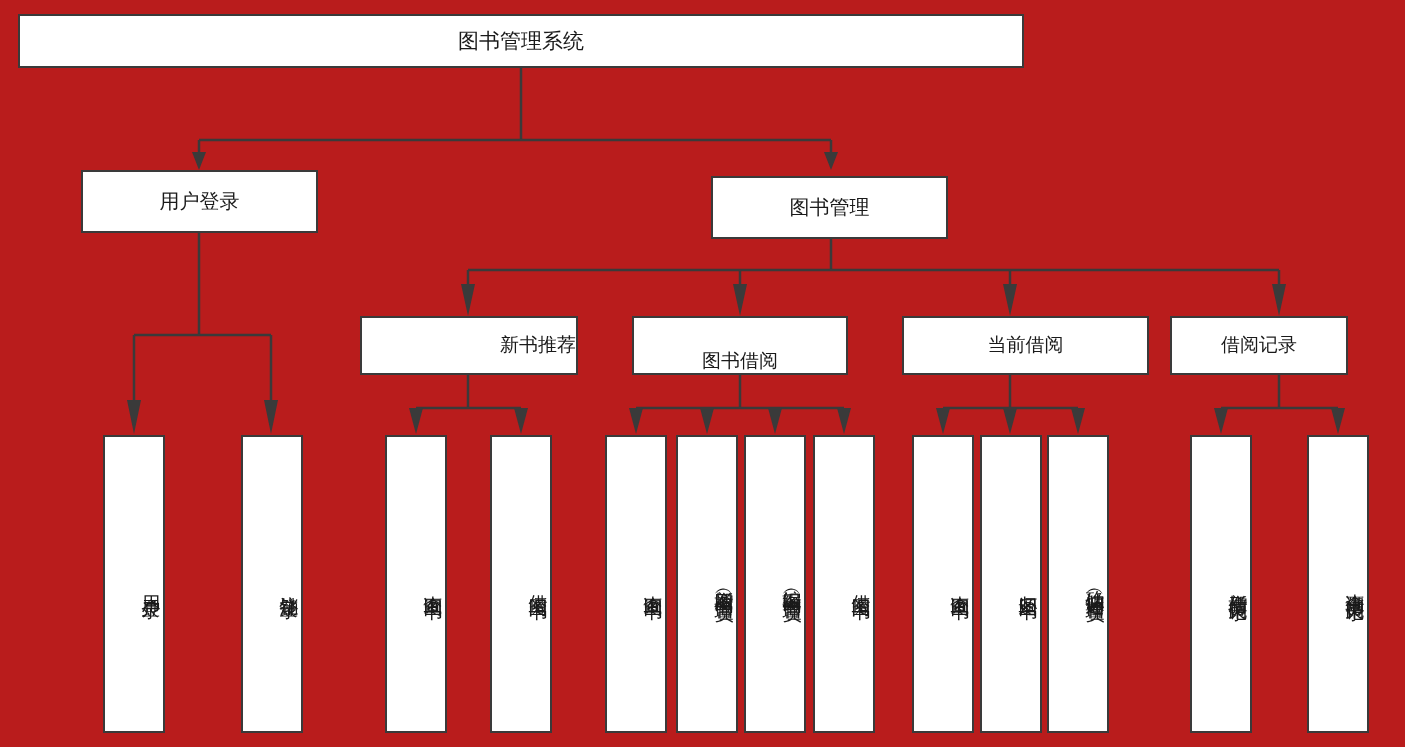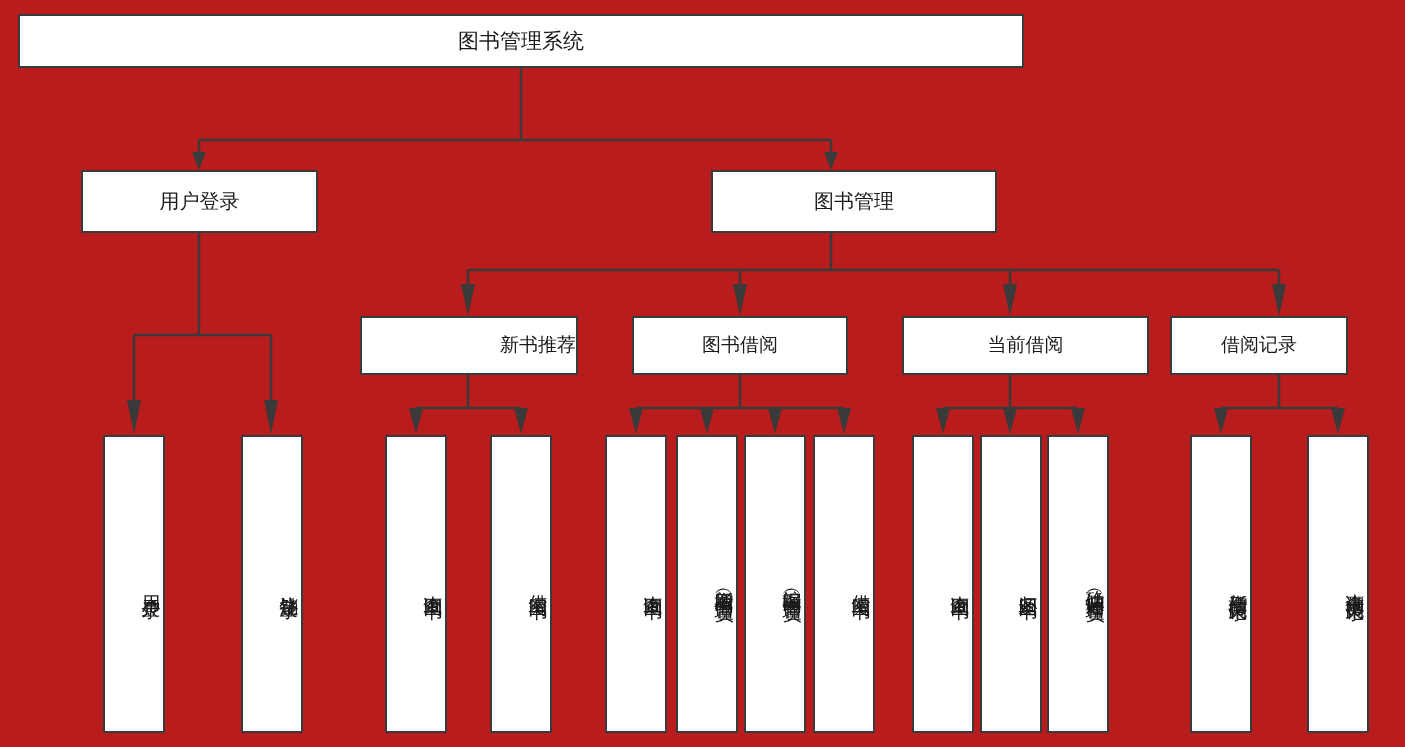--- a/index.html
+++ b/index.html
@@ -144,28 +144,28 @@
     <polygon class="arrowhead" points="1331,408 1345,408 1338,434"></polygon>
   </svg>
 
   <div class="node root" style="left:18px; top:14px; width:1006px; height:54px;">
     <span>图书管理系统</span>
   </div>
 
   <div class="node lvl1" style="left:81px; top:170px; width:237px; height:63px;">
     <span>用户登录</span>
   </div>
-  <div class="node lvl1" style="left:711px; top:170px; width:286px; height:63px;text-align:right;">
+  <div class="node lvl1" style="left:711px; top:176px; width:237px; height:63px;text-align:right;">
     <span>图书管理</span>
   </div>
 
   <div class="node lvl2" style="left:360px; top:316px; width:218px; height:59px;justify-content:flex-end;">
     <span>新书推荐</span>
   </div>
-  <div class="node lvl2" style="left:632px; top:316px; width:216px; height:59px;">
+  <div class="node lvl2" style="left:632px; top:316px; width:216px; height:59px;align-items:flex-end;">
     <span>图书借阅</span>
   </div>
   <div class="node lvl2" style="left:902px; top:316px; width:247px; height:59px;">
     <span>当前借阅</span>
   </div>
   <div class="node lvl2" style="left:1170px; top:316px; width:178px; height:59px;">
     <span>借阅记录</span>
   </div>
 
   <div class="node leaf" style="left:103px; top:435px; width:62px; height:298px;">

